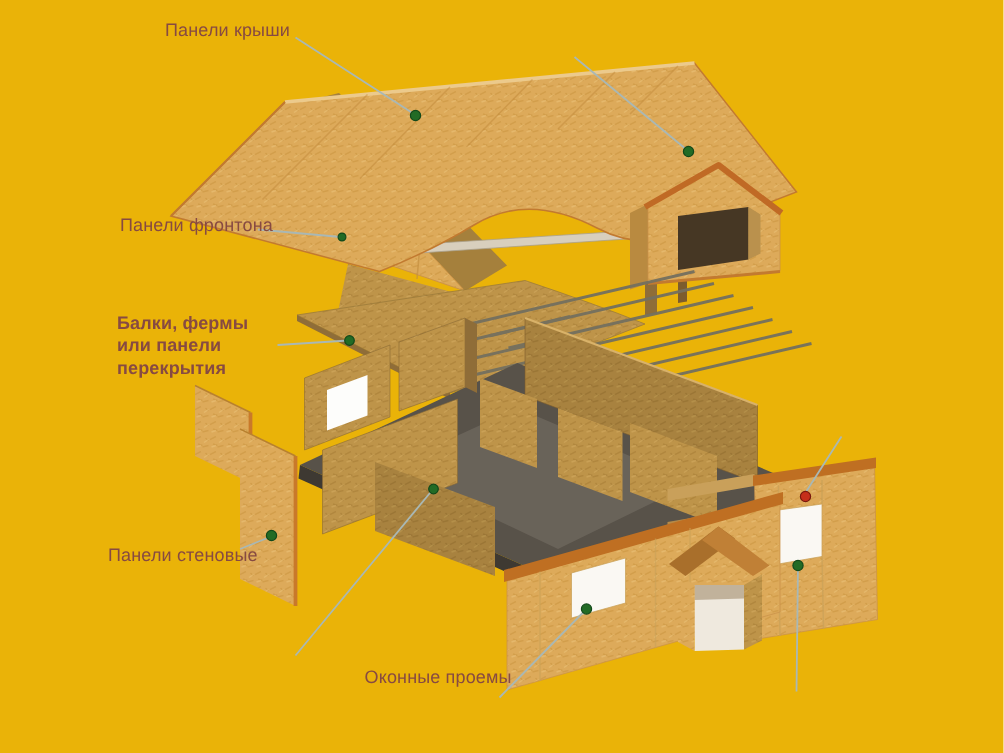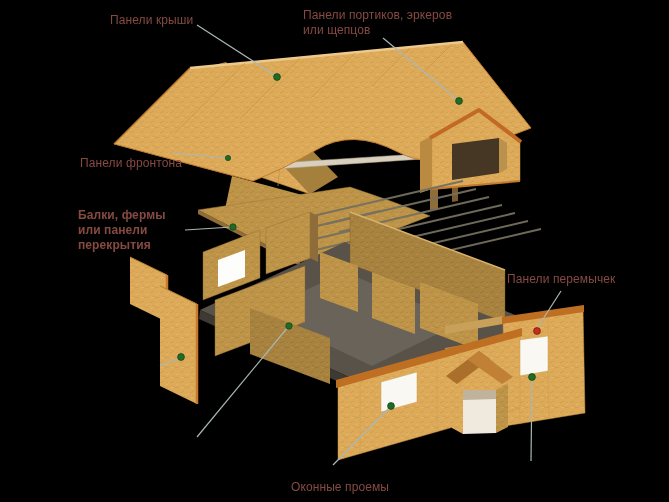--- a/index.html
+++ b/index.html
@@ -1,17 +1,17 @@
 <!DOCTYPE html>
 <html><head>
 <meta charset="utf-8">
 <style>
   html,body{margin:0;padding:0;background:#ffffff;}
   .stage{
-    position:relative;width:669px;height:502px;background:#000000;
+    position:relative;width:669px;height:502px;background:#eab308;
     font-family:"Liberation Sans",sans-serif;overflow:hidden;
   }
   .scene{position:absolute;left:0;top:0;}
   .label{
     position:absolute;
     font-size:12px;line-height:15px;color:#874a42;
     letter-spacing:.1px;white-space:normal;
   }
 </style>
 </head>
@@ -158,25 +158,24 @@
       <circle cx="537" cy="331" r="3.4" stroke="#7a1a0e" stroke-width=".8" fill="#c52f1a"></circle>
       <circle cx="181" cy="357" r="3.4" stroke="#12491a" stroke-width=".8" fill="#226b25"></circle>
       <circle cx="289" cy="326" r="3.2" stroke="#12491a" stroke-width=".8" fill="#226b25"></circle>
       <circle cx="391" cy="406" r="3.4" stroke="#12491a" stroke-width=".8" fill="#226b25"></circle>
       <circle cx="532" cy="377" r="3.4" stroke="#12491a" stroke-width=".8" fill="#226b25"></circle>
     </g>
   </svg>
 
   <div class="label" style="left:110px;top:13px;">Панели крыши</div>
 
-  <div class="label" style="left:303px;top:8px;width:152px;">Панели портиков, эркеров или щепцов</div>
 
-  <div class="label" style="left:80px;top:156px;">Панели фронтона</div>
+  <div class="label" style="left:80px;top:143px;">Панели фронтона</div>
 
   <div class="label" style="left:78px;top:208px;width:112px;font-weight:bold;">Балки, фермы или панели перекрытия</div>
 
-  <div class="label" style="left:507px;top:272px;">Панели перемычек</div>
+
+  <div class="label" style="left:72px;top:363px;">Панели стеновые</div>
 
 
-
-  <div class="label" style="left:243px;top:480px;margin-left:48px;">Оконные проемы</div>
+  <div class="label" style="left:243px;top:444px;">Оконные проемы</div>
 
 </div>
 
 </body></html>

